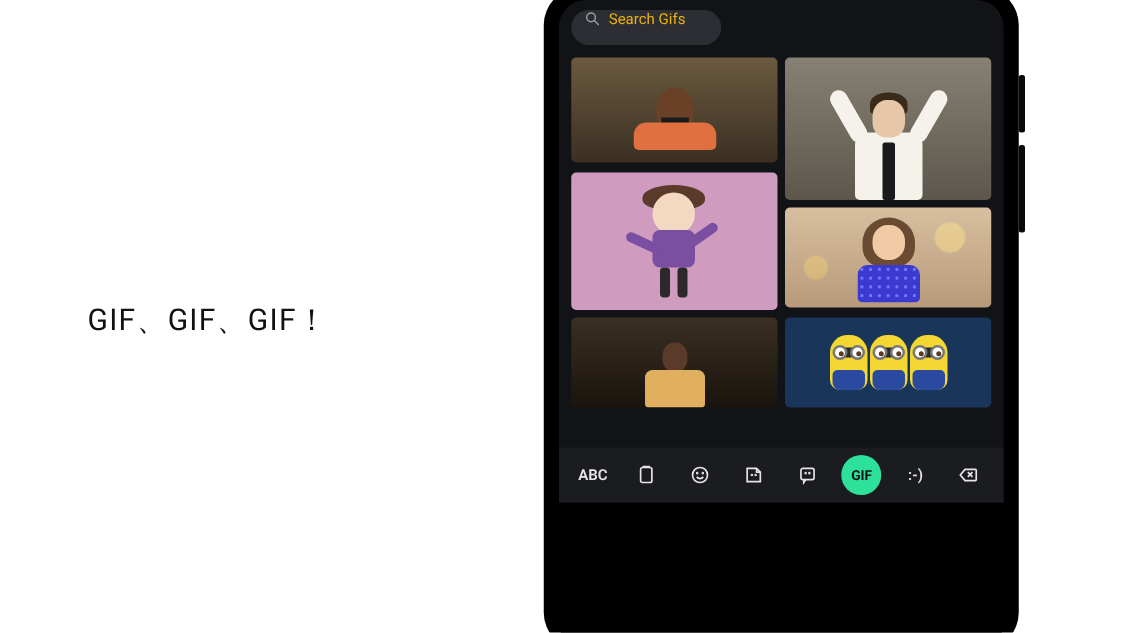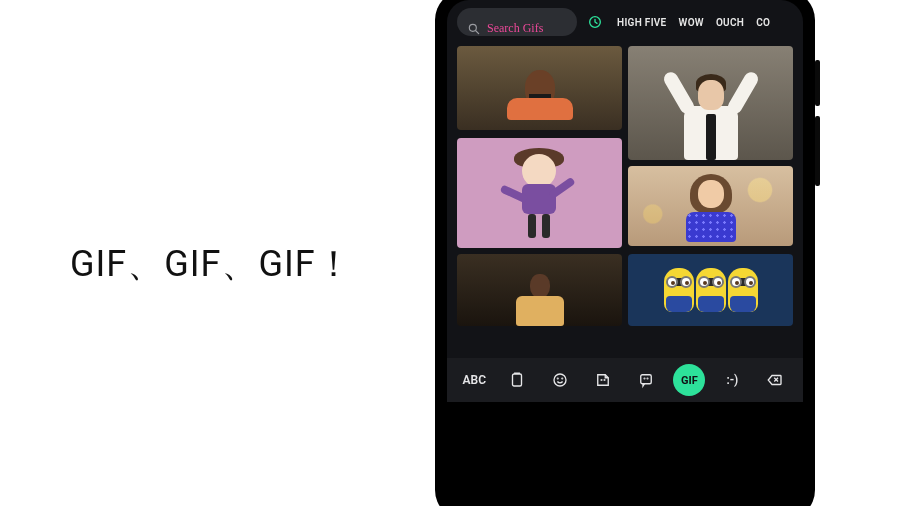--- a/index.html
+++ b/index.html
@@ -1,18 +1,18 @@
 <!DOCTYPE html>
 <html><head>
 <meta charset="utf-8">
 <style>
   * { box-sizing: border-box; margin: 0; padding: 0; }
   html, body { width: 900px; height: 506px; background: #fff; font-family: -apple-system, BlinkMacSystemFont, "Segoe UI", Roboto, sans-serif; overflow: hidden; }
   .stage { position: relative; width: 900px; height: 506px; display: flex; align-items: center; }
-  .caption { position: absolute; left: 70px; top: 240px; font-size: 36px; font-weight: 400; letter-spacing: 1px; color: #111; }
+  .caption { position: absolute; left: 70px; top: 240px; font-size: 24px; font-weight: 400; letter-spacing: 1px; color: #111; }
 
   
   .phone-wrap { position: absolute; left: 435px; top: -10px; }
   .side-btn { position: absolute; background: #0a0a0a; border-radius: 2px; }
   .sb1 { right: -5px; top: 70px; width: 5px; height: 46px; }
   .sb2 { right: -5px; top: 126px; width: 5px; height: 70px; }
   .phone { width: 380px; height: 530px; background: #000; border-radius: 30px; padding: 10px 12px 0 12px; position: relative; }
   .screen { width: 100%; height: 100%; background: #000; border-radius: 22px; overflow: hidden; position: relative; }
 
   
@@ -26,21 +26,21 @@
 
   .input-row { position: absolute; left: 10px; right: 10px; bottom: 12px; display: flex; align-items: center; gap: 10px; }
   .msg-input { flex: 1; height: 38px; border-radius: 19px; background: #fff; display: flex; align-items: center; padding: 0 14px; color: #777; font-size: 14px; position: relative; }
   .cursor { width: 1.5px; height: 20px; background: #0a6b3a; margin-right: 2px; }
   .send-btn { width: 38px; height: 38px; border-radius: 50%; background: #b7e4cf; display: flex; align-items: center; justify-content: center; }
   .send-btn svg { width: 18px; height: 18px; }
 
   
   .kbd { background: #121317; height: calc(100% - 118px); display: flex; flex-direction: column; }
   .search-row { display: flex; align-items: center; gap: 8px; padding: 8px 10px 6px 10px; }
-  .search-pill { flex: 0 0 120px; height: 28px; background: #2c2e33; border-radius: 14px; display: flex; align-items: flex-end; padding: 0 10px; color: #ec4899; font-size: 12px; gap: 6px; font-family: Liberation Serif, serif; }
+  .search-pill { flex: 0 0 120px; height: 28px; background: #2c2e33; border-radius: 14px; display: flex; align-items: flex-start; padding: 0 10px; color: #eab308; font-size: 12px; gap: 6px; }
   .search-pill svg { width: 14px; height: 14px; }
   .cat-strip { flex: 1; display: flex; align-items: center; gap: 12px; overflow: hidden; white-space: nowrap; }
   .cat-recent { width: 20px; height: 28px; display: flex; flex-direction: column; align-items: center; justify-content: center; color: #2de19a; position: relative; }
   .cat-recent svg { width: 16px; height: 16px; }
   .cat-recent::after { content:""; position:absolute; bottom:-2px; left:-4px; right:-4px; height:2px; background:#2de19a; border-radius:1px; }
   .cat { color: #e8e8e8; font-size: 10px; font-weight: 600; letter-spacing: 0.3px; }
 
   .grid { flex: 1; padding: 4px 10px 0 10px; display: grid; grid-template-columns: 1fr 1fr; gap: 6px; align-content: start; overflow: hidden; }
   .tile { border-radius: 4px; overflow: hidden; position: relative; }
   .t1 { height: 84px; }
@@ -114,32 +114,20 @@
 
         <div class="kbd">
           <div class="search-row">
             <div class="search-pill">
               <svg viewBox="0 0 24 24" fill="none" stroke="#9a9ca1" stroke-width="2">
                 <circle cx="10" cy="10" r="6"></circle>
                   <path d="M20 20l-5-5" stroke-linecap="round"></path>
               </svg>
               <span>Search Gifs</span>
             </div>
-            <div class="cat-strip">
-              <div class="cat-recent">
-                <svg viewBox="0 0 24 24" fill="none" stroke="#2de19a" stroke-width="2">
-                  <circle cx="12" cy="12" r="8"></circle>
-                    <path d="M12 8v4l3 2" stroke-linecap="round"></path>
-                </svg>
-              </div>
-              <span class="cat">HIGH FIVE</span>
-              <span class="cat">WOW</span>
-              <span class="cat">OUCH</span>
-              <span class="cat">CO</span>
-            </div>
           </div>
 
           <div class="grid">
             <div class="tile t1 tile-a">
               <div class="head">
                   <div class="beard"></div>
                   <div class="shirt"></div>
                 </div>
             </div>
             <div class="tile t2 tile-b">

